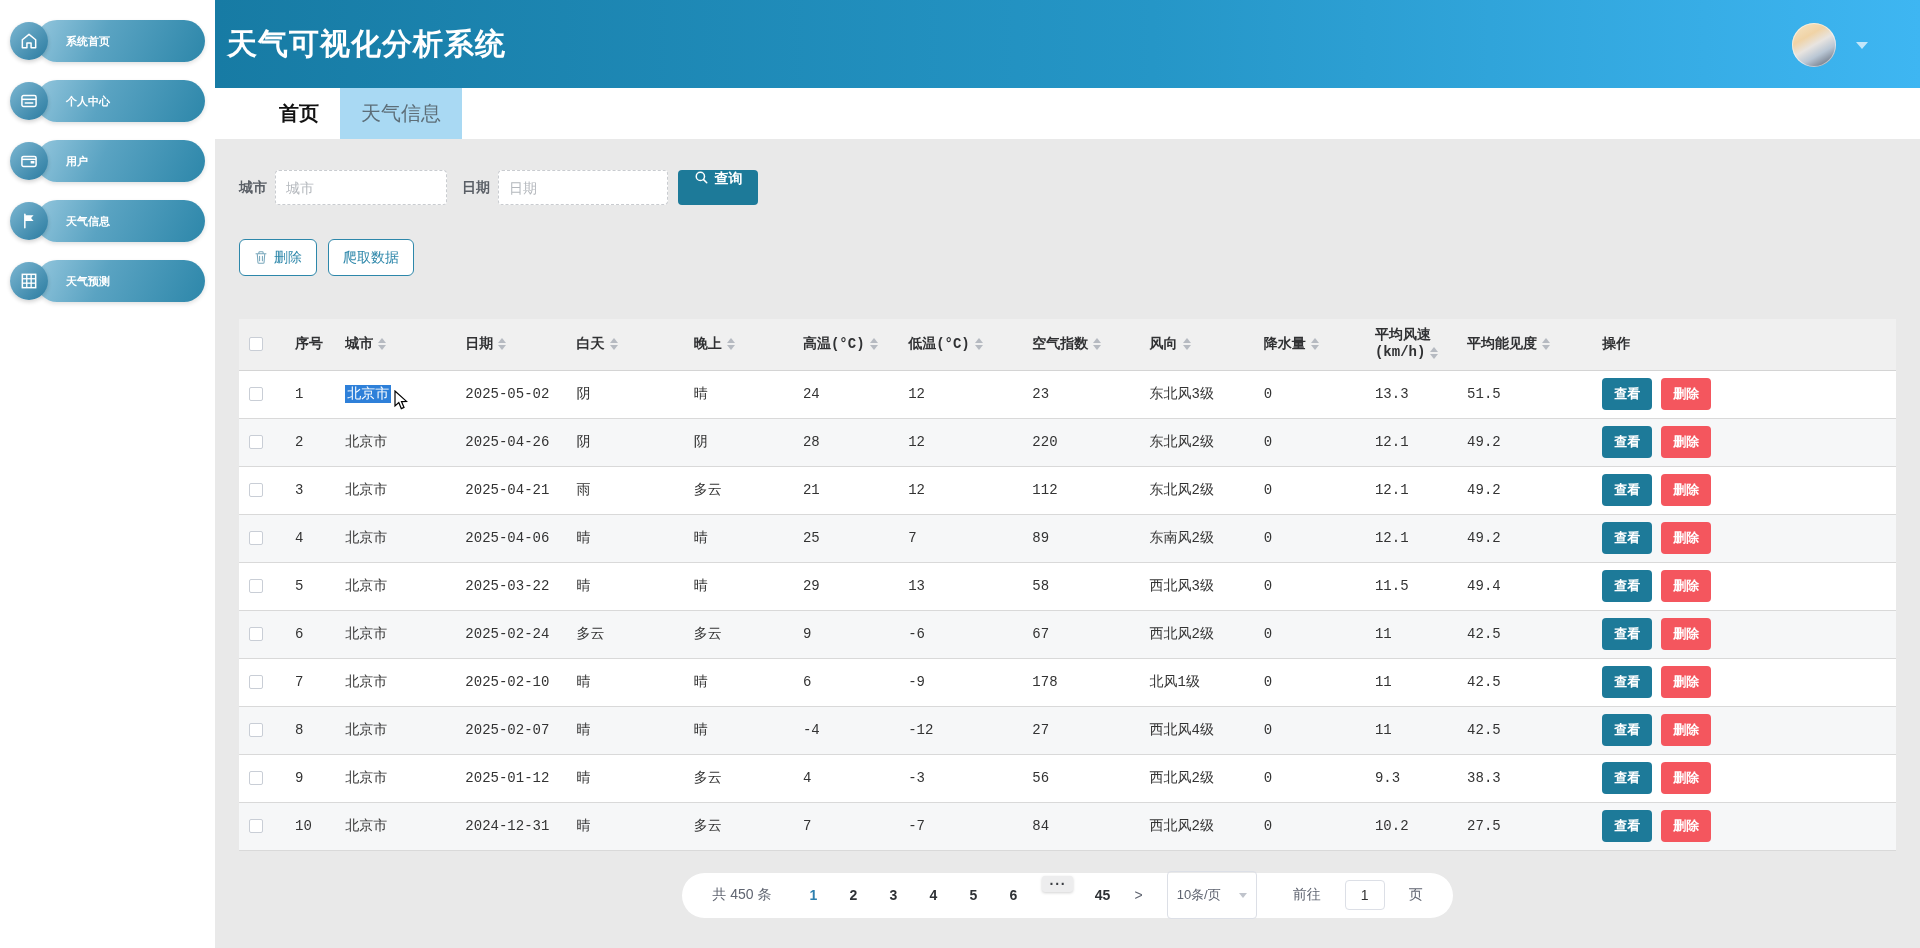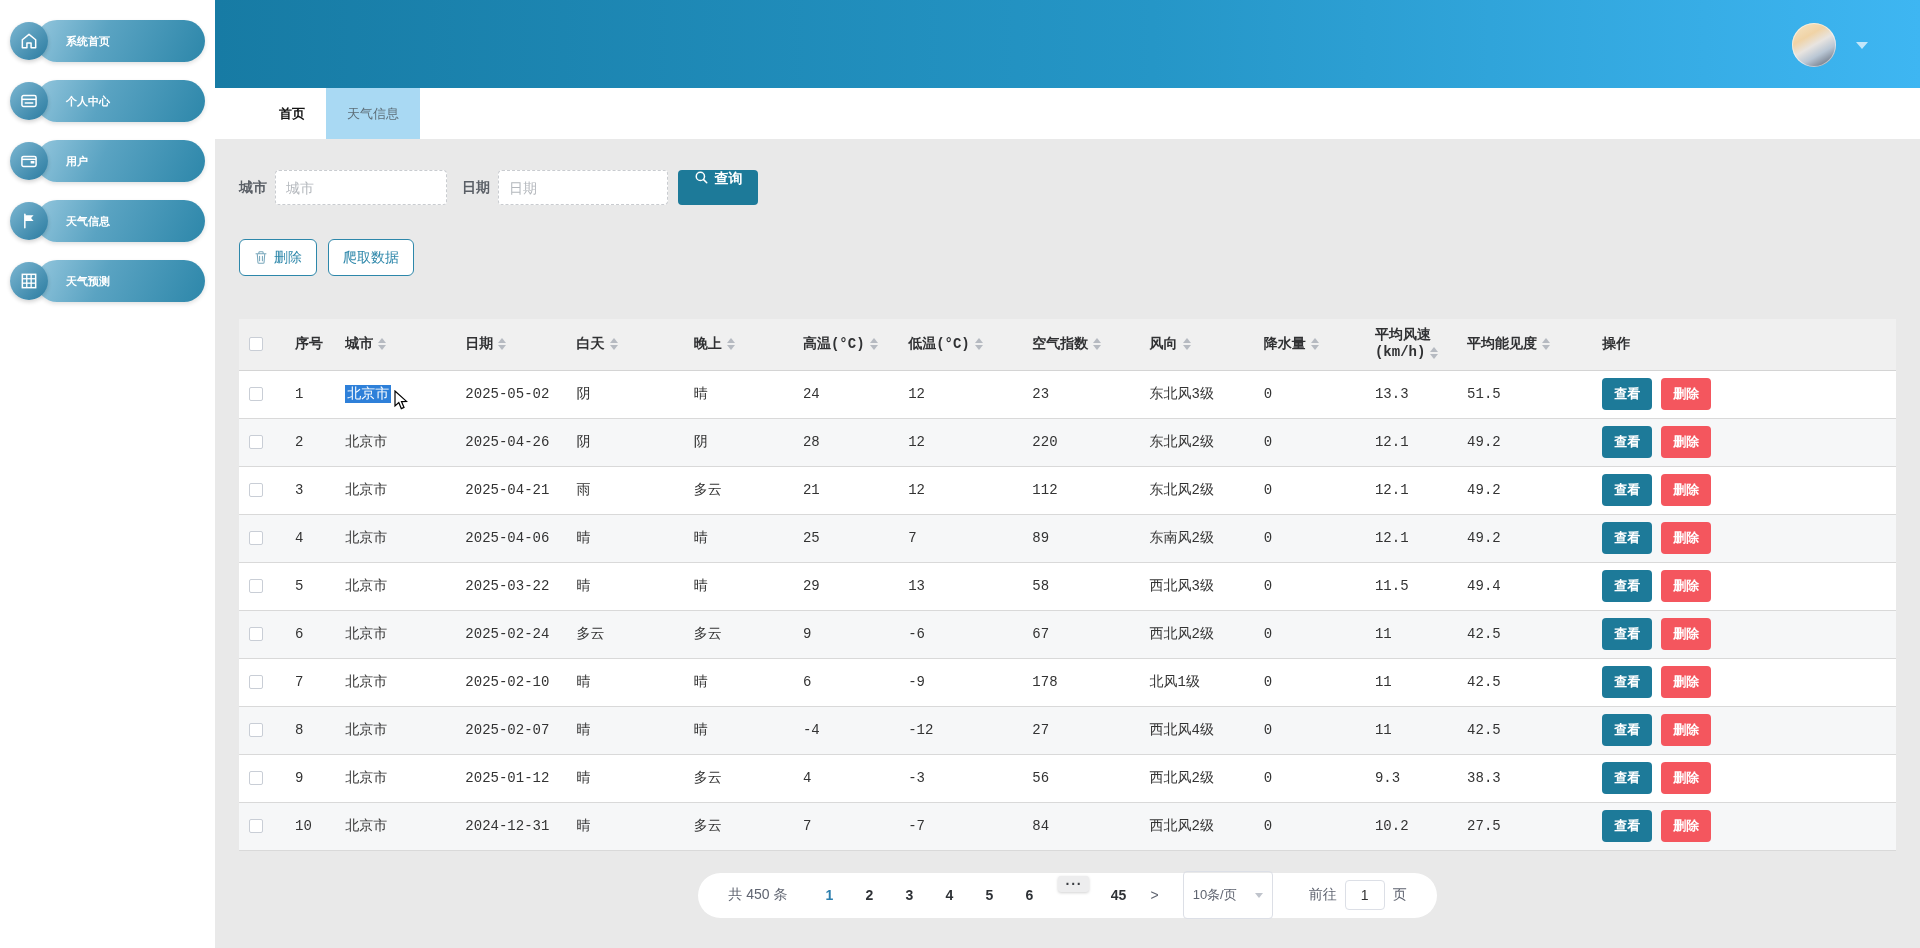--- a/index.html
+++ b/index.html
@@ -27,21 +27,21 @@
   .app-title { color:#fff; font-size:30px; font-weight:700; margin-left:12px; letter-spacing:1px; }
   .user-area { position:absolute; right:52px; top:23px; display:flex; align-items:center; gap:20px; cursor:pointer; }
   .avatar { width:44px; height:44px; border-radius:50%;
     background:linear-gradient(150deg,#f6e7c9 0%,#f0d3a6 32%,#e8e4e0 50%,#b9c6d4 68%,#4a5160 100%);
     box-shadow:inset 0 0 0 1px rgba(255,255,255,.5); }
   .dd-caret { width:0; height:0; border-left:6px solid transparent; border-right:6px solid transparent;
     border-top:7px solid #c3e7fa; }
 
   
   .tabbar { height:51px; background:#fff; display:flex; padding-left:43px; flex-shrink:0; }
-  .tab { padding:11px 21px; display:flex; align-items:center; font-size:13px; cursor:pointer; }
+  .tab { padding:11px 21px; display:flex; align-items:center; font-size:20px; cursor:pointer; }
   .tab.inactive { color:#121212; font-weight:700; }
   .tab.active { background:#a9d9f3; color:#5d6e78; font-weight:400; }
 
   
   .content { flex:1; background:#e9e9e9; padding:0 24px; position:relative; }
   .search-row { margin-top:31px; display:flex; align-items:center; }
   .fld-label { font-size:14px; font-weight:700; color:#5a5f66; margin-right:8px; }
   .inp { width:172px; height:35px; background:#fff; border:1px dashed #c9ccd0; border-radius:4px;
     padding:0 10px; font-size:14px; color:#333; font-family:inherit; }
   .inp::placeholder { color:#b4b8bd; }
@@ -80,21 +80,21 @@
   .pg-total { margin-right:22px; color:#5f6470; }
   .pg-num { min-width:22px; margin:0 9px; text-align:center; color:#2f3236; font-weight:700; cursor:pointer; }
   .pg-num.active { color:#2d7fae; }
   .pg-ellipsis { background:#ededee; border-radius:3px; padding:0 7px; margin:0 9px; color:#3a3d42; font-weight:700;
     transform:translateY(-11px); box-shadow:0 1px 3px rgba(0,0,0,.18); cursor:pointer; letter-spacing:1px; }
   .pg-next { margin:0 12px; color:#5f6470; cursor:pointer; }
   .pg-size { width:90px; height:48px; border:1px solid #dcdfe6; border-radius:4px; display:flex; align-items:center;
     justify-content:space-between; padding:0 9px; margin:0 12px; color:#5f6470; font-size:13px; cursor:pointer; }
   .pg-size-caret { width:0; height:0; border-left:4px solid transparent; border-right:4px solid transparent;
     border-top:5px solid #c0c4cc; }
-  .pg-goto { margin-left:24px; display:flex; align-items:center; gap:8px; color:#5f6470; }
+  .pg-goto { margin-left:24px; display:flex; align-items:center; gap:24px; color:#5f6470; }
   .pg-goto input { width:40px; height:30px; border:1px solid #dcdfe6; border-radius:4px; text-align:center;
     font-size:14px; color:#333; font-family:inherit; }
 
   
   .cursor { position:absolute; left:394px; top:390px; z-index:50; pointer-events:none; }
 </style>
 </head>
 <body>
 
 <div class="app">
@@ -157,20 +157,21 @@
             <line x1="4" y1="9.3" x2="20" y2="9.3" stroke="#fff" stroke-width="1.6"></line>
             <line x1="4" y1="14.6" x2="20" y2="14.6" stroke="#fff" stroke-width="1.6"></line>
           </svg>
         </span>
       </div>
     </div>
 
   <div class="main">
 
     <div class="topbar">
+      <div class="app-title">天气可视化分析系统</div>
       <div class="user-area">
         <div class="avatar"></div>
         <div class="dd-caret"></div>
       </div>
     </div>
 
     <div class="tabbar">
       <div class="tab inactive">首页</div>
       <div class="tab active">天气信息</div>
     </div>

